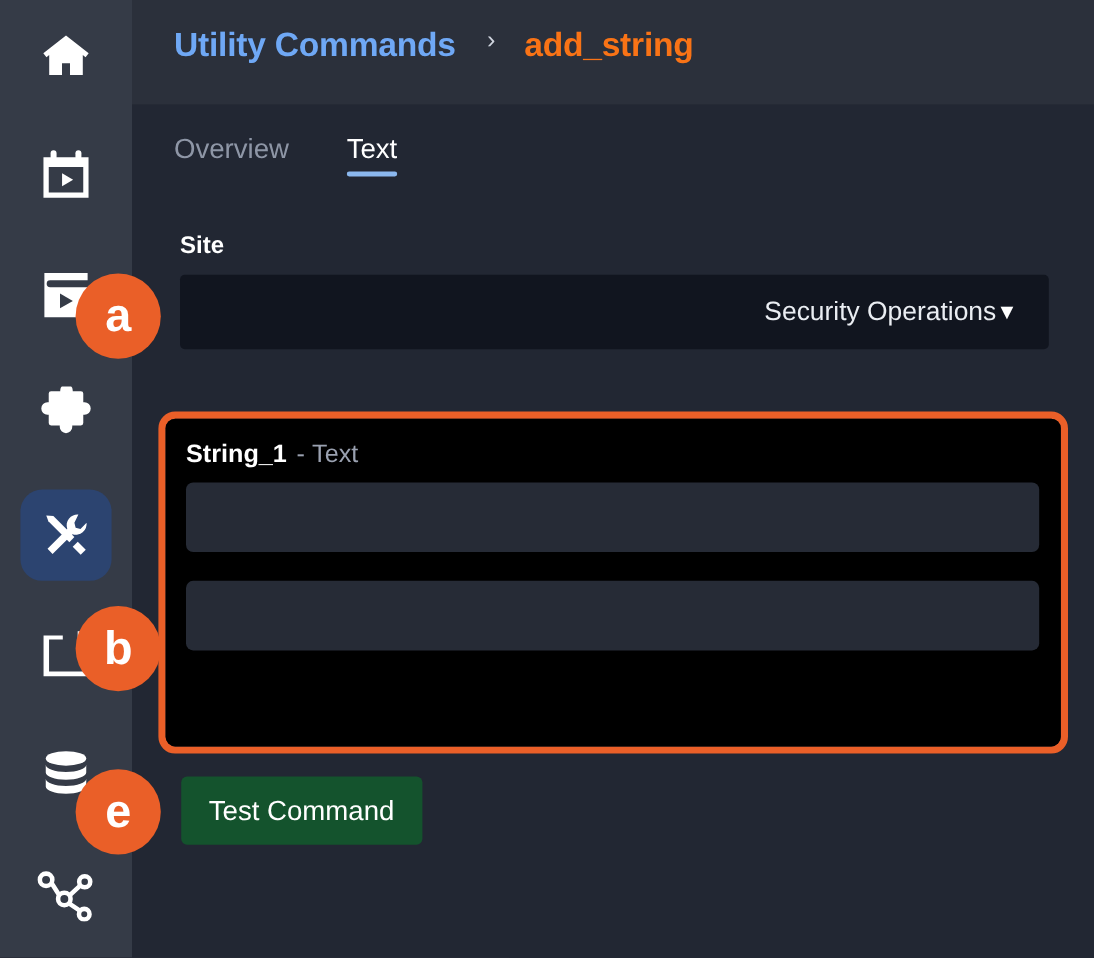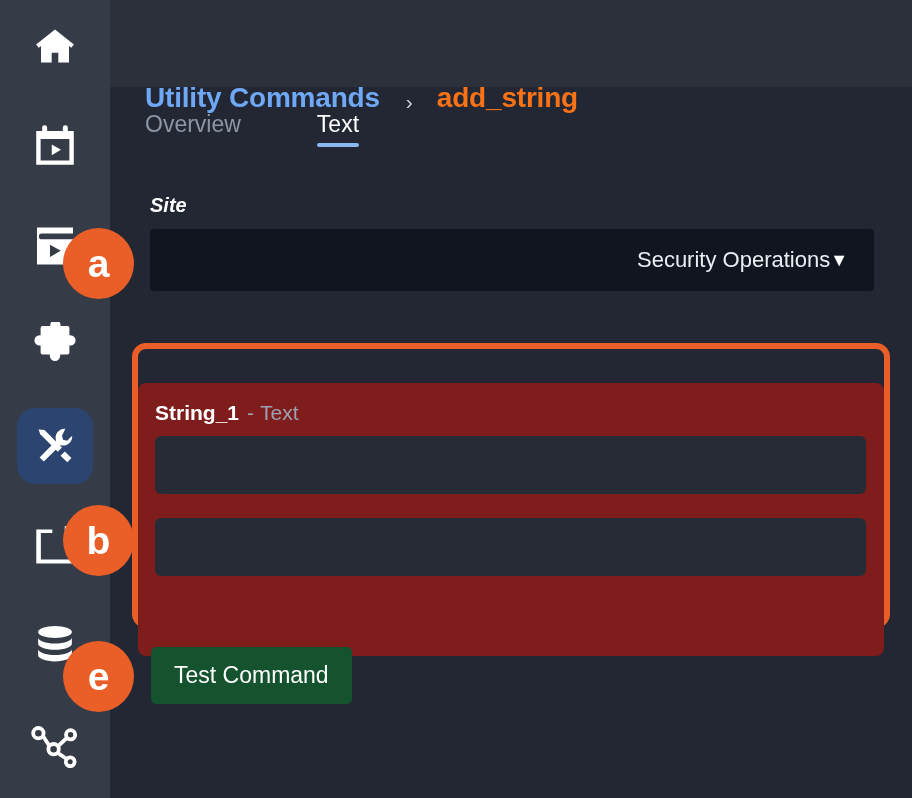--- a/index.html
+++ b/index.html
@@ -55,23 +55,22 @@
     z-index: 1;
   }
 
   
   #breadcrumb {
     position: absolute;
     left: 145px;
     top: 22px;
     height: 44px;
     display: flex;
-    align-items: flex-end;
-    z-index: 3;
-    margin-top: 48px;
+    align-items: flex-start;
+    z-index: 3;
   }
   #breadcrumb .crumb-parent {
     color: #6fa8f5;
     font-size: 28px;
     font-weight: bold;
     letter-spacing: -0.2px;
   }
   #breadcrumb .crumb-sep {
     color: #cfd4de;
     font-size: 21px;
@@ -85,21 +84,21 @@
     letter-spacing: -0.2px;
   }
 
   
   #tabs {
     position: absolute;
     left: 145px;
     top: 110px;
     display: flex;
     align-items: flex-start;
-    gap: 76px;
+    gap: 48px;
     z-index: 3;
   }
   .tab {
     font-size: 23px;
     color: #8e96a6;
     padding-bottom: 9px;
     position: relative;
     line-height: 28px;
   }
   .tab.active { color: #ffffff; }
@@ -118,21 +117,20 @@
     left: 150px;
     top: 194px;
     width: 724px;
     z-index: 3;
   }
   .field-label {
     font-size: 20px;
     font-weight: bold;
     color: #ffffff;
     margin-bottom: 12px;
-    font-style: italic;
   }
   #site-select {
     height: 62px;
     background: #11151f;
     border-radius: 4px;
     display: flex;
     align-items: center;
     padding: 0 18px 0 24px;
     justify-content: flex-end;
   }
@@ -156,24 +154,23 @@
     height: 285px;
     border: 6px solid #ea5f28;
     border-radius: 14px;
     z-index: 3;
   }
   #params-card {
     position: absolute;
     left: 0; top: 0;
     width: 100%;
     height: 100%;
-    background: #7f1d1d;
+    background: #000000;
     border-radius: 8px;
     padding: 18px 18px 18px 17px;
-    margin-top: 34px;
   }
   .param-label {
     font-size: 21px;
     margin-bottom: 11px;
     white-space: nowrap;
   }
   .param-label .pname { font-weight: bold; color: #ffffff; }
   .param-label .pdash { color: #9aa1b0; margin: 0 6px 0 8px; }
   .param-label .ptype { color: #9aa1b0; }
   .param-input {

